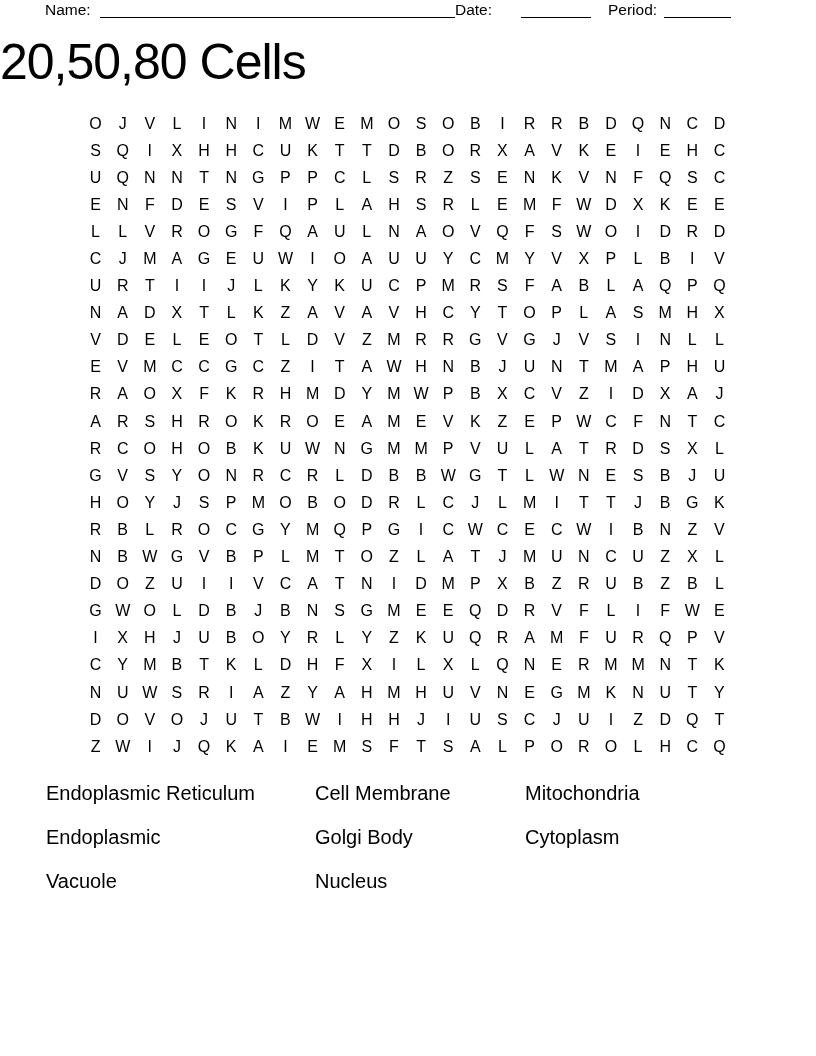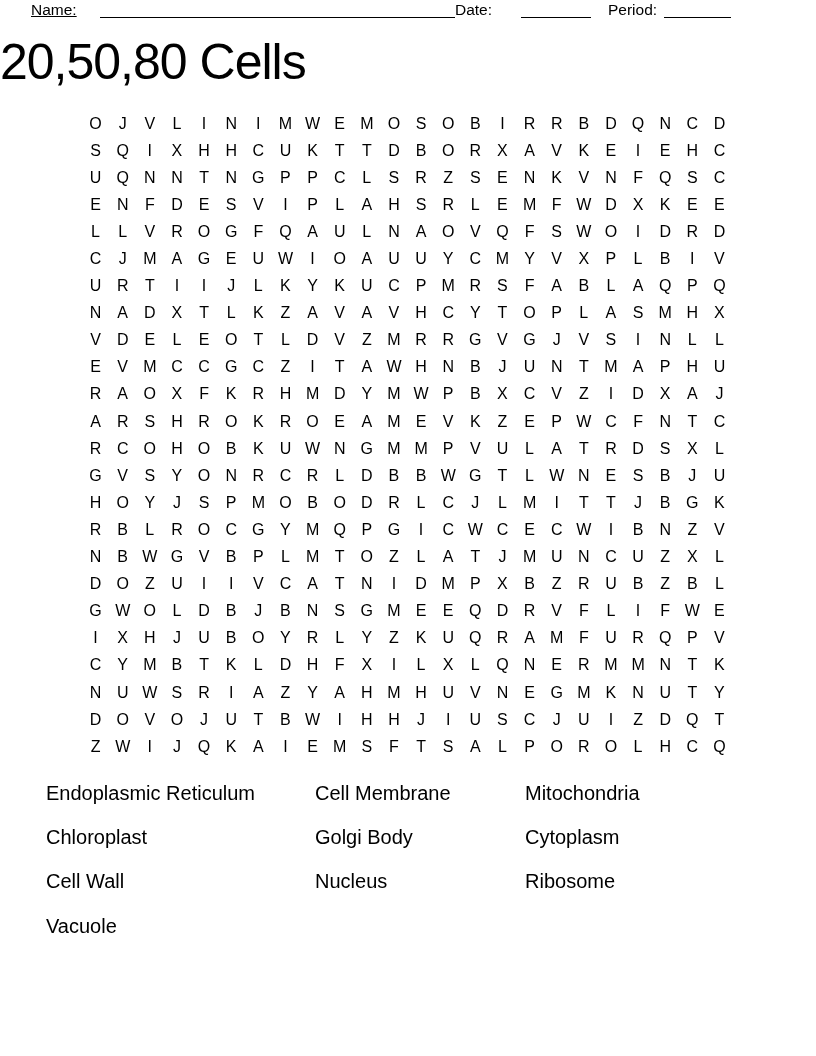--- a/index.html
+++ b/index.html
@@ -17,21 +17,21 @@
     font-size: 15.5px;
     top: 1px;
     white-space: nowrap;
   }
   .blank-line {
     position: absolute;
     top: 2px;
     height: 15px;
     border-bottom: 1.6px solid #000;
   }
-  #name-label   { left: 31px; text-decoration: underline; }
+  #name-label   { left: 45px; }
   #name-line    { left: 100px; width: 355px; }
   #date-label   { left: 455px; }
   #date-line    { left: 521px; width: 70px; }
   #period-label { left: 608px; }
   #period-line  { left: 664px; width: 67px; }
 
   
   .title {
     position: absolute;
     top: 33px; left: 0;
@@ -665,29 +665,27 @@
       <div class="cell">O</div>
       <div class="cell">L</div>
       <div class="cell">H</div>
       <div class="cell">C</div>
       <div class="cell">Q</div>
     </div>
 
   <div id="words" class="words">
       <div class="word-col" style="left: 0px;">
         <div class="word-item">Endoplasmic Reticulum</div>
-        <div class="word-item">Chloroplast</div>
-        <div class="word-item">Cell Wall</div>
+        <div class="word-item">Endoplasmic</div>
         <div class="word-item">Vacuole</div>
       </div>
       <div class="word-col" style="left: 241px; margin-left: 28px;">
         <div class="word-item">Cell Membrane</div>
         <div class="word-item">Golgi Body</div>
         <div class="word-item">Nucleus</div>
       </div>
       <div class="word-col" style="left: 479px;">
         <div class="word-item">Mitochondria</div>
         <div class="word-item">Cytoplasm</div>
-        <div class="word-item">Ribosome</div>
       </div>
     </div>
 
 </div>
 
 </body></html>

